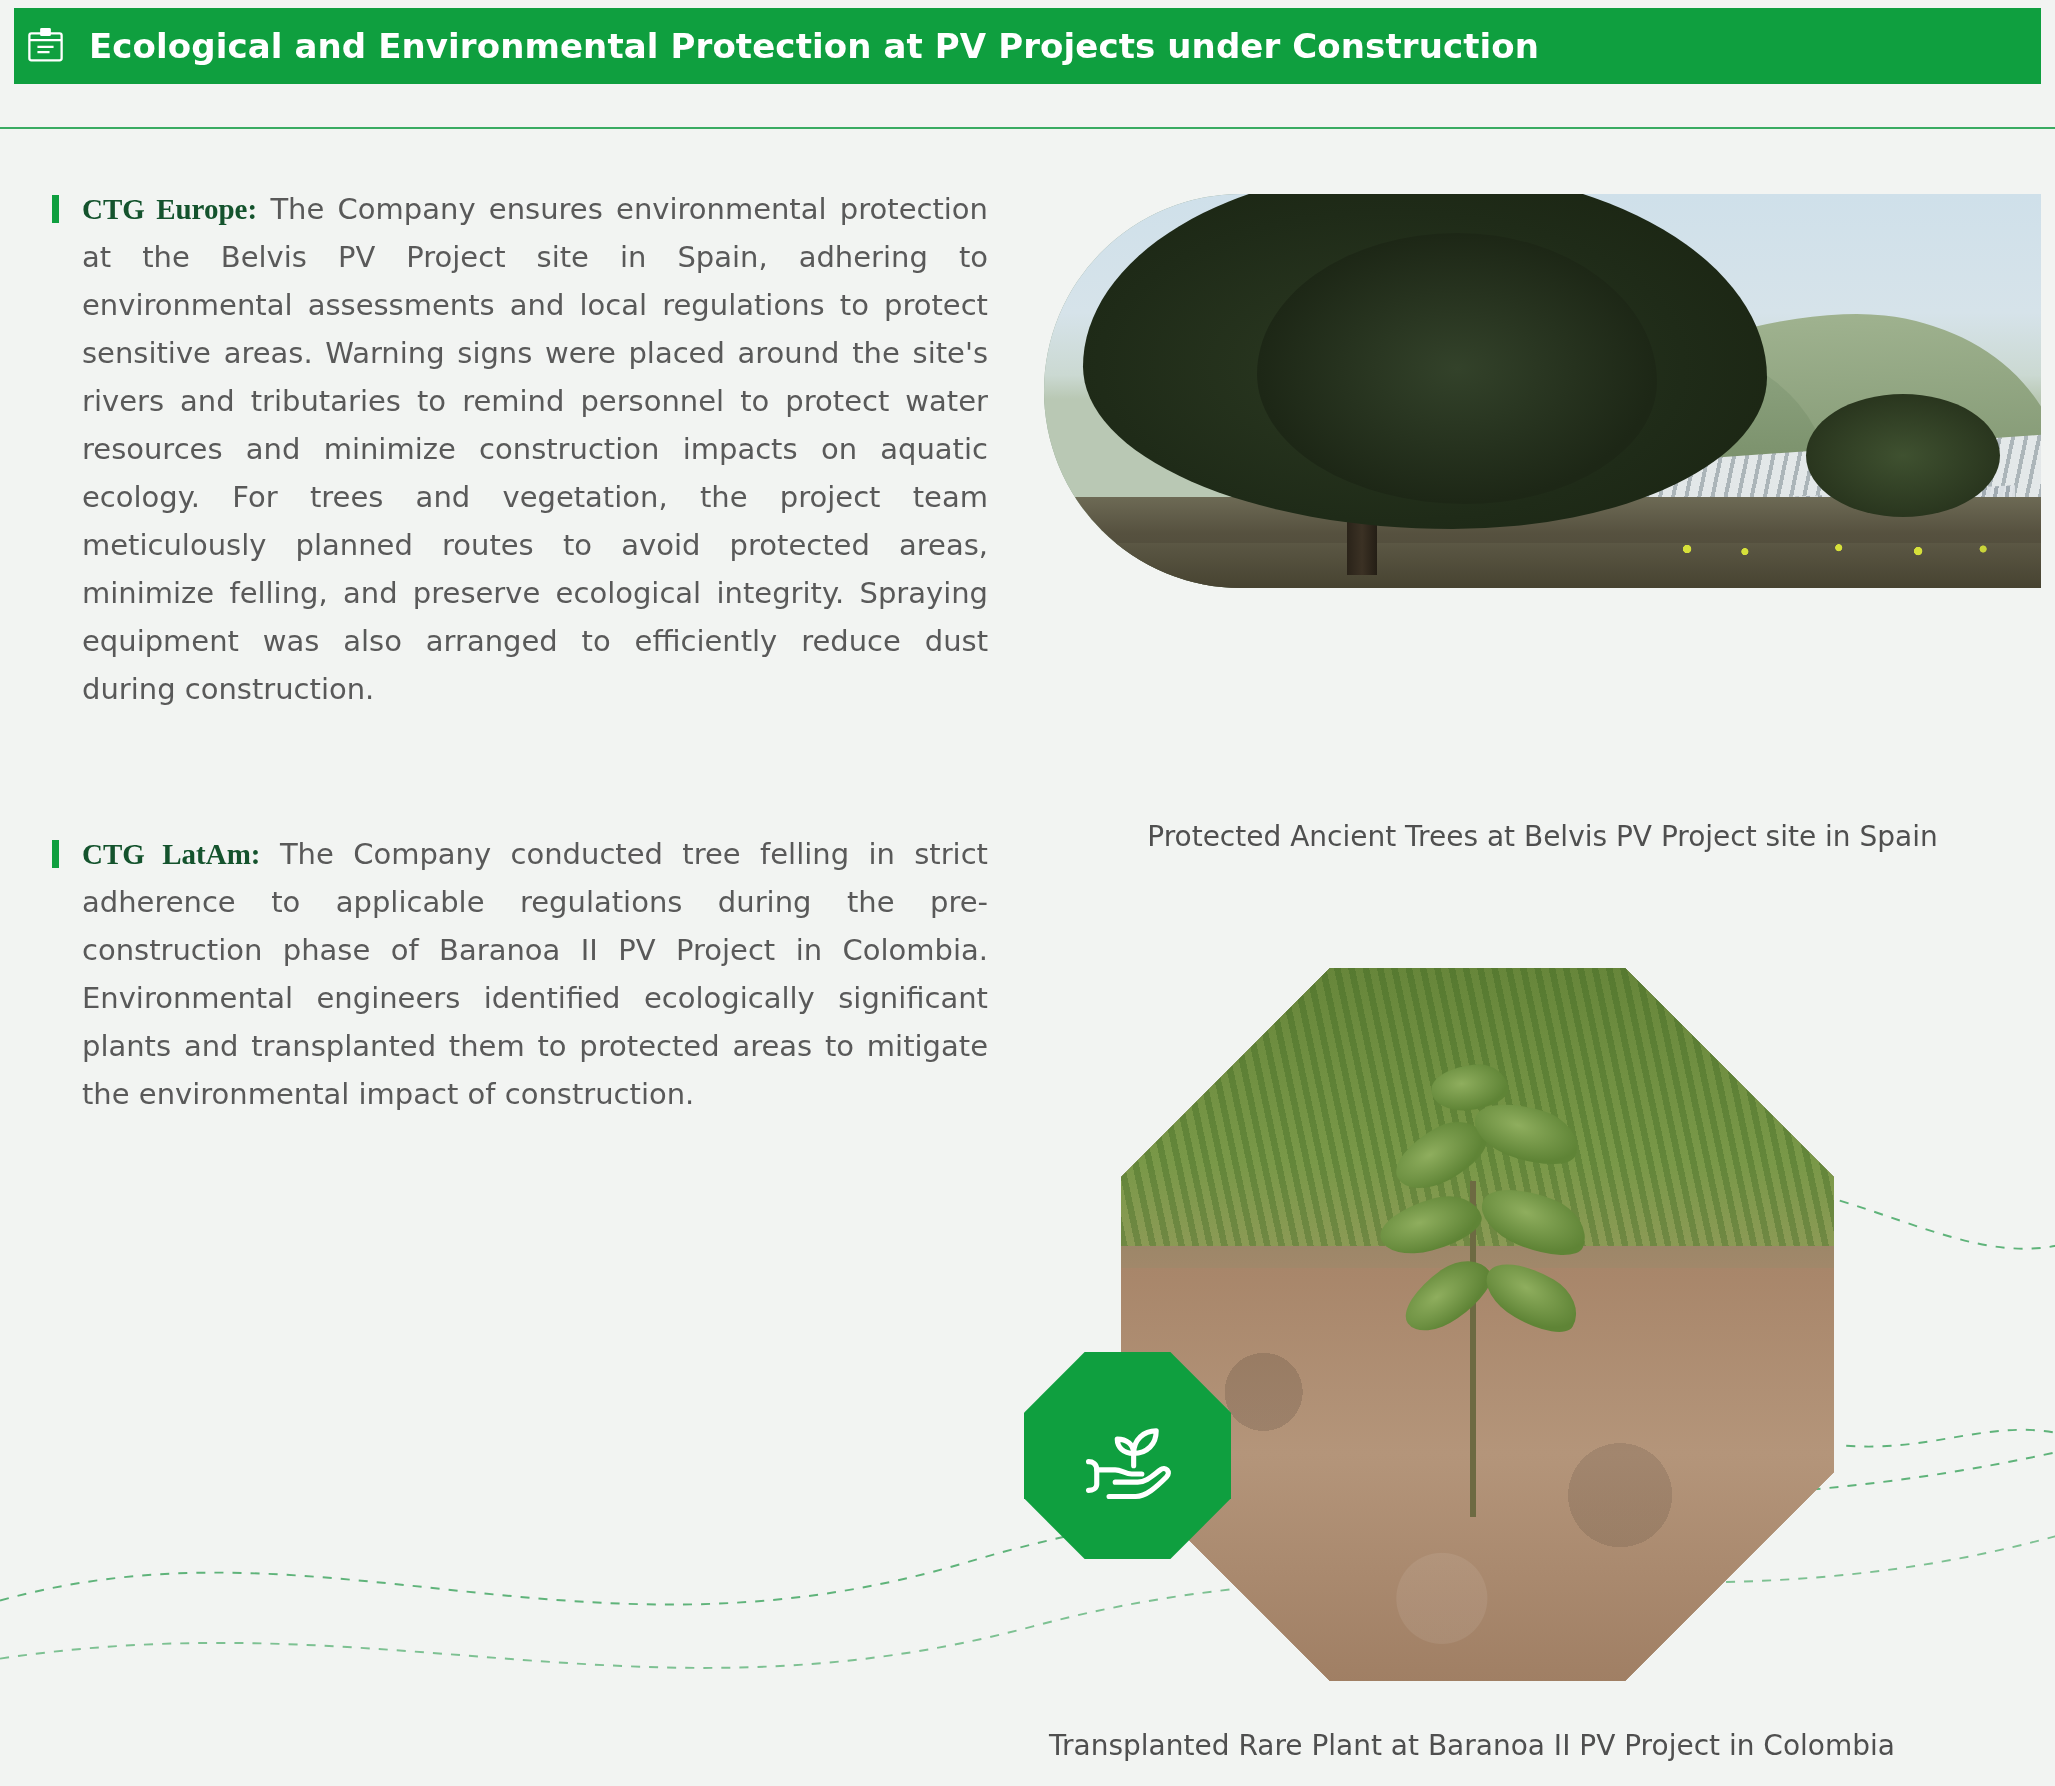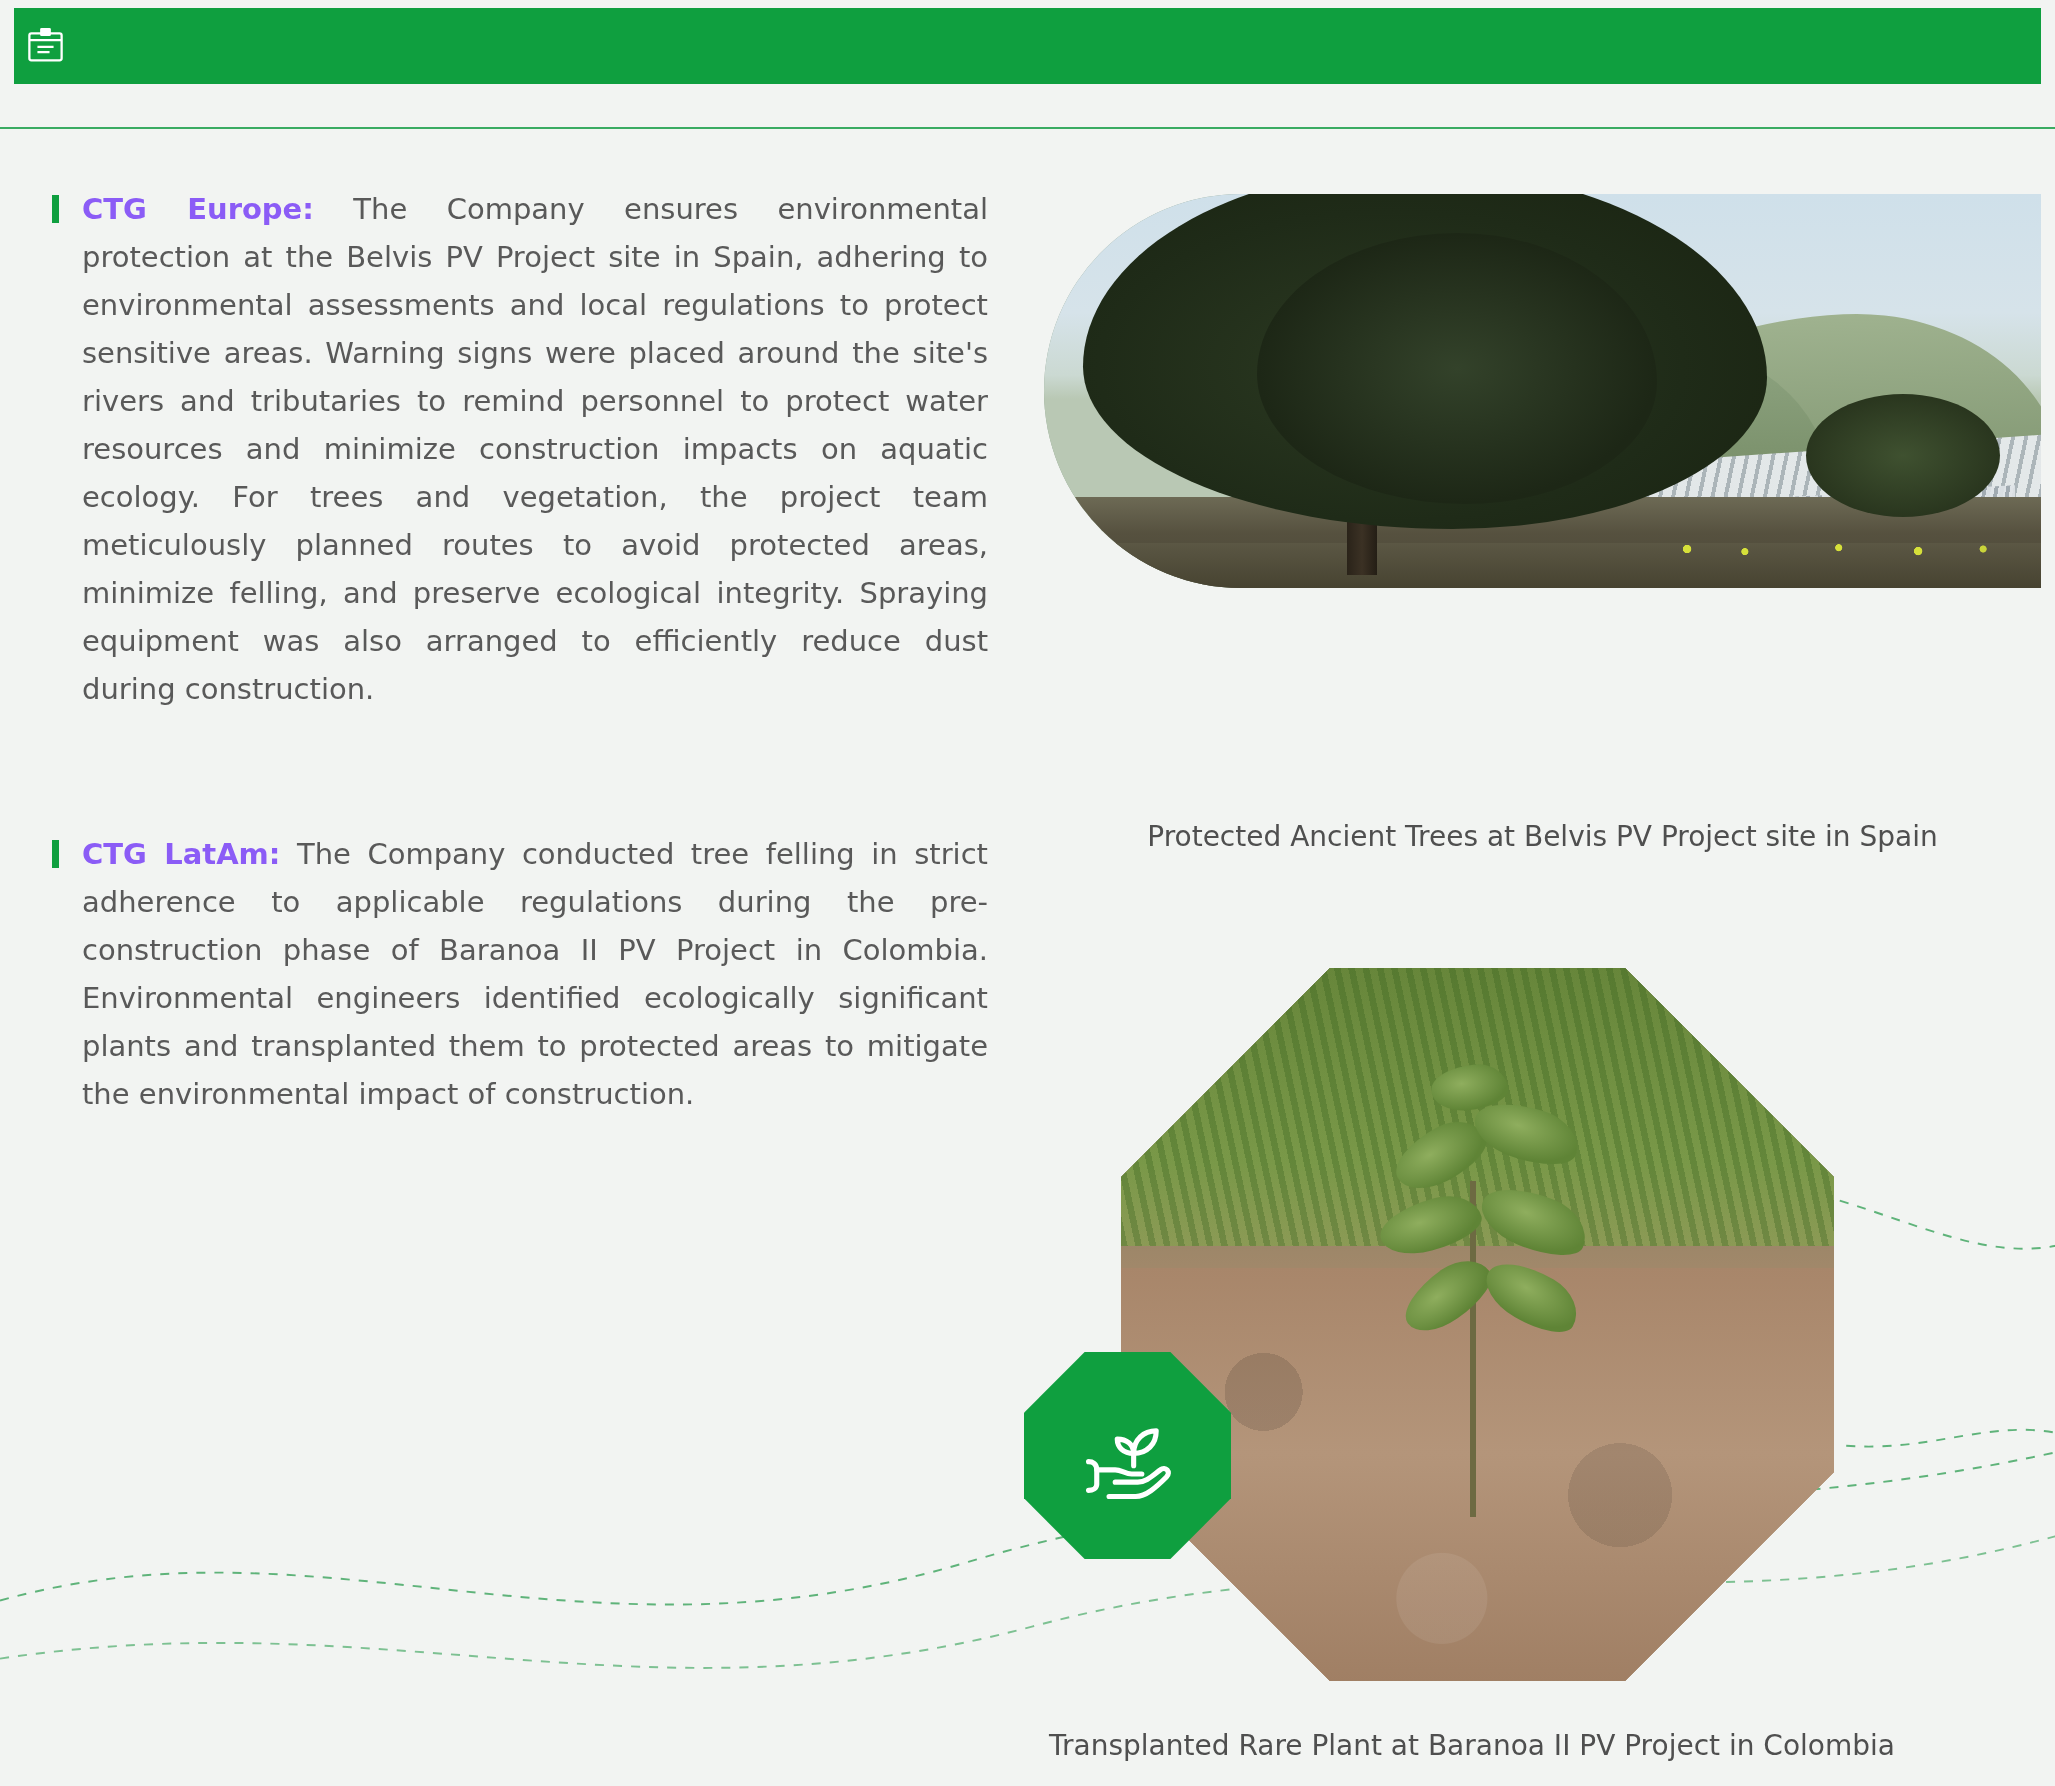--- a/index.html
+++ b/index.html
@@ -73,22 +73,23 @@
   .para + .para { margin-top: 117px; }
   .para .bar {
     position: absolute;
     left: 0;
     top: 10.3px;
     width: 7px;
     height: 28px;
     background: #0f9f3f;
   }
   .para .lead {
-    color: #8b5cf6;
+    color: #14532d;
     font-weight: bold;
+    font-family: Liberation Serif, serif;
   }
 
   
   .img1-wrap {
     position: absolute;
     left: 1044px;
     top: 194px;
     width: 997px;
     height: 394px;
     border-radius: 197px 0 0 197px;
@@ -319,20 +320,21 @@
 
 <div class="header">
   <div class="header-icon">
     <svg width="43" height="43" viewBox="0 0 64 64" fill="none" stroke="#ffffff" stroke-width="3.4">
       <rect x="8" y="14" width="48" height="40" rx="3"></rect>
       <path d="M8 24 H56"></path>
       <rect x="24" y="6" width="16" height="12" rx="2" fill="#ffffff" stroke="none"></rect>
       <path d="M20 34 H44 M20 42 H38"></path>
     </svg>
   </div>
+  <div class="header-title">Ecological and Environmental Protection at PV Projects under Construction</div>
 </div>
 <div class="header-rule"></div>
 
 <div class="text-col">
 
   <div class="para">
     <span class="bar"></span>
     <span class="lead">CTG Europe:</span><span> The Company ensures environmental protection at the Belvis PV Project site in Spain, adhering to environmental assessments and local regulations to protect sensitive areas. Warning signs were placed around the site's rivers and tributaries to remind personnel to protect water resources and minimize construction impacts on aquatic ecology. For trees and vegetation, the project team meticulously planned routes to avoid protected areas, minimize felling, and preserve ecological integrity. Spraying equipment was also arranged to efficiently reduce dust during construction.</span>
   </div>
 

